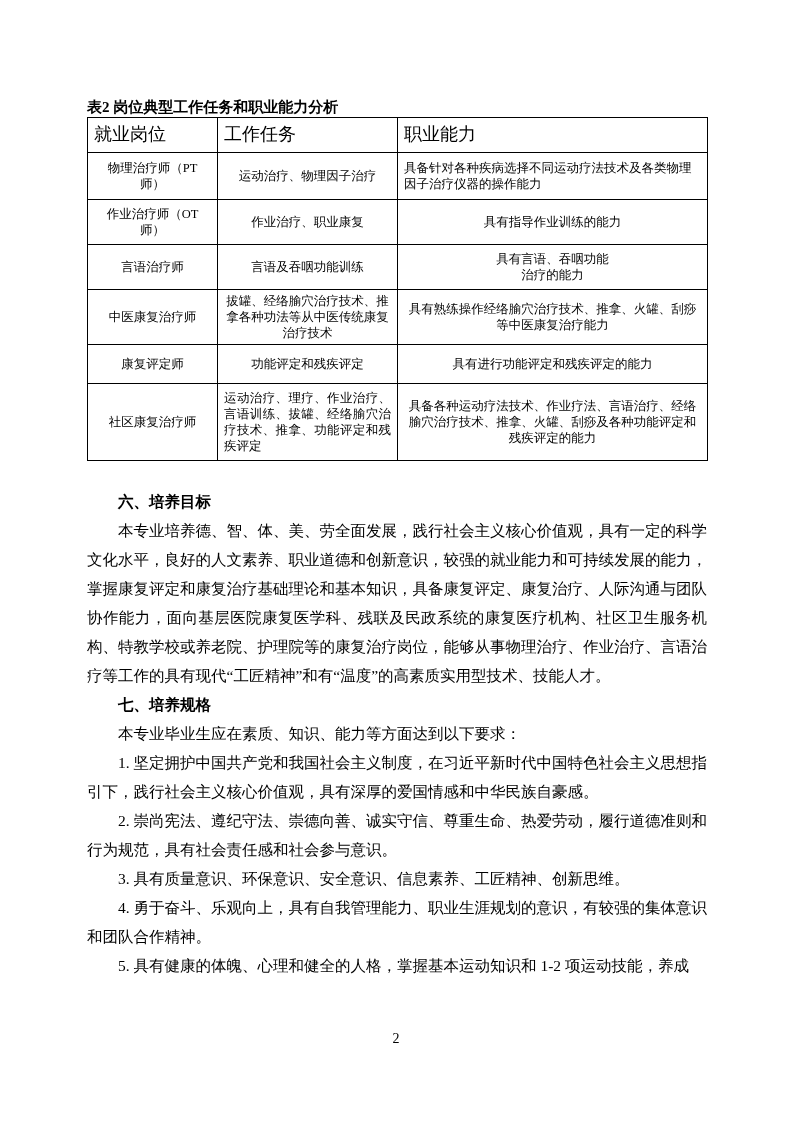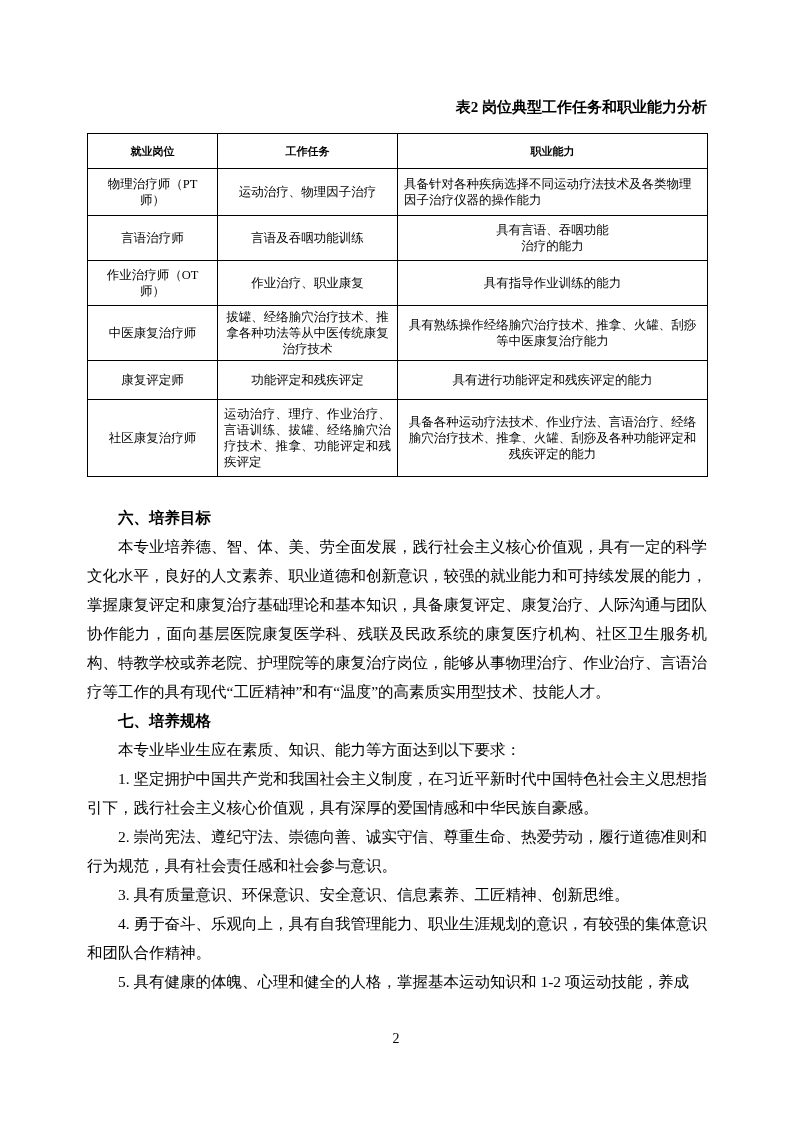--- a/index.html
+++ b/index.html
@@ -13,47 +13,47 @@
     font-family: "Liberation Serif", "DejaVu Serif", serif;
     overflow: hidden;
   }
   .content {
     position: absolute;
     left: 87px;
     top: 97px;
     width: 620px;
   }
   .table-caption {
-    text-align: right;
+    text-align: left;
     font-weight: bold;
     font-size: 15px;
     line-height: 20px;
-    margin-bottom: 16px;
+    margin-bottom: 0;
   }
   table.job-table {
     width: 100%;
     border-collapse: collapse;
     table-layout: fixed;
     font-size: 12.5px;
     line-height: 1.28;
   }
   table.job-table col.c1 { width: 130px; }
   table.job-table col.c2 { width: 180px; }
   table.job-table col.c3 { width: 310px; }
   table.job-table th, table.job-table td {
     border: 1px solid #000000;
     padding: 3px 6px;
     vertical-align: middle;
     word-break: break-all;
   }
   table.job-table th {
-    font-weight: bold;
-    text-align: center;
+    font-weight: normal;
+    text-align: left;
     height: 28px;
-    font-size: 11px;
+    font-size: 18px;
   }
   td.cc { text-align: center; white-space: pre-line; }
   td.cj { text-align: justify; text-justify: inter-character; }
   td.cl { text-align: left; }
   tr.h48 td { height: 40px; }
   tr.h46 td { height: 38px; }
   tr.h40 td { height: 32px; }
   tr.h78 td { height: 70px; }
   .body-text {
     margin-top: 26px;
@@ -102,29 +102,29 @@
           <th>职业能力</th>
         </tr>
       </thead>
       <tbody>
         <tr class="h48">
           <td class="cc">物理治疗师（PT 师）</td>
           <td class="cc">运动治疗、物理因子治疗</td>
           <td class="cl">具备针对各种疾病选择不同运动疗法技术及各类物理因子治疗仪器的操作能力</td>
         </tr>
         <tr class="h46">
+          <td class="cc">作业治疗师（OT 师）</td>
+          <td class="cc">作业治疗、职业康复</td>
+          <td class="cc">具有指导作业训练的能力</td>
+        </tr>
+        <tr class="h46">
           <td class="cc">言语治疗师</td>
           <td class="cc">言语及吞咽功能训练</td>
           <td class="cc">具有言语、吞咽功能
 治疗的能力</td>
-        </tr>
-        <tr class="h46">
-          <td class="cc">作业治疗师（OT 师）</td>
-          <td class="cc">作业治疗、职业康复</td>
-          <td class="cc">具有指导作业训练的能力</td>
         </tr>
         <tr class="h46">
           <td class="cc">中医康复治疗师</td>
           <td class="cc">拔罐、经络腧穴治疗技术、推拿各种功法等从中医传统康复治疗技术</td>
           <td class="cc">具有熟练操作经络腧穴治疗技术、推拿、火罐、刮痧等中医康复治疗能力</td>
         </tr>
         <tr class="h40">
           <td class="cc">康复评定师</td>
           <td class="cc">功能评定和残疾评定</td>
           <td class="cc">具有进行功能评定和残疾评定的能力</td>

